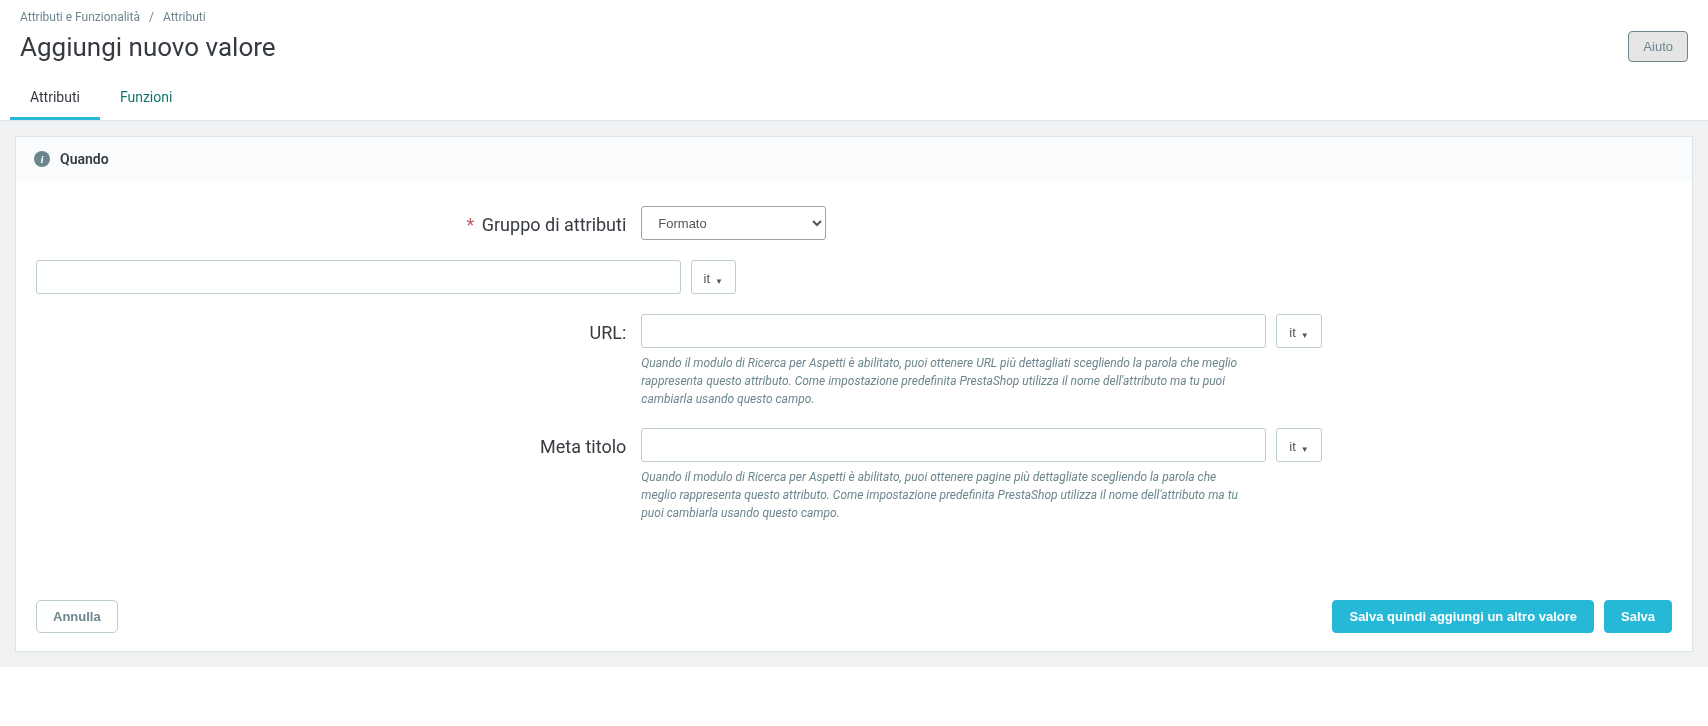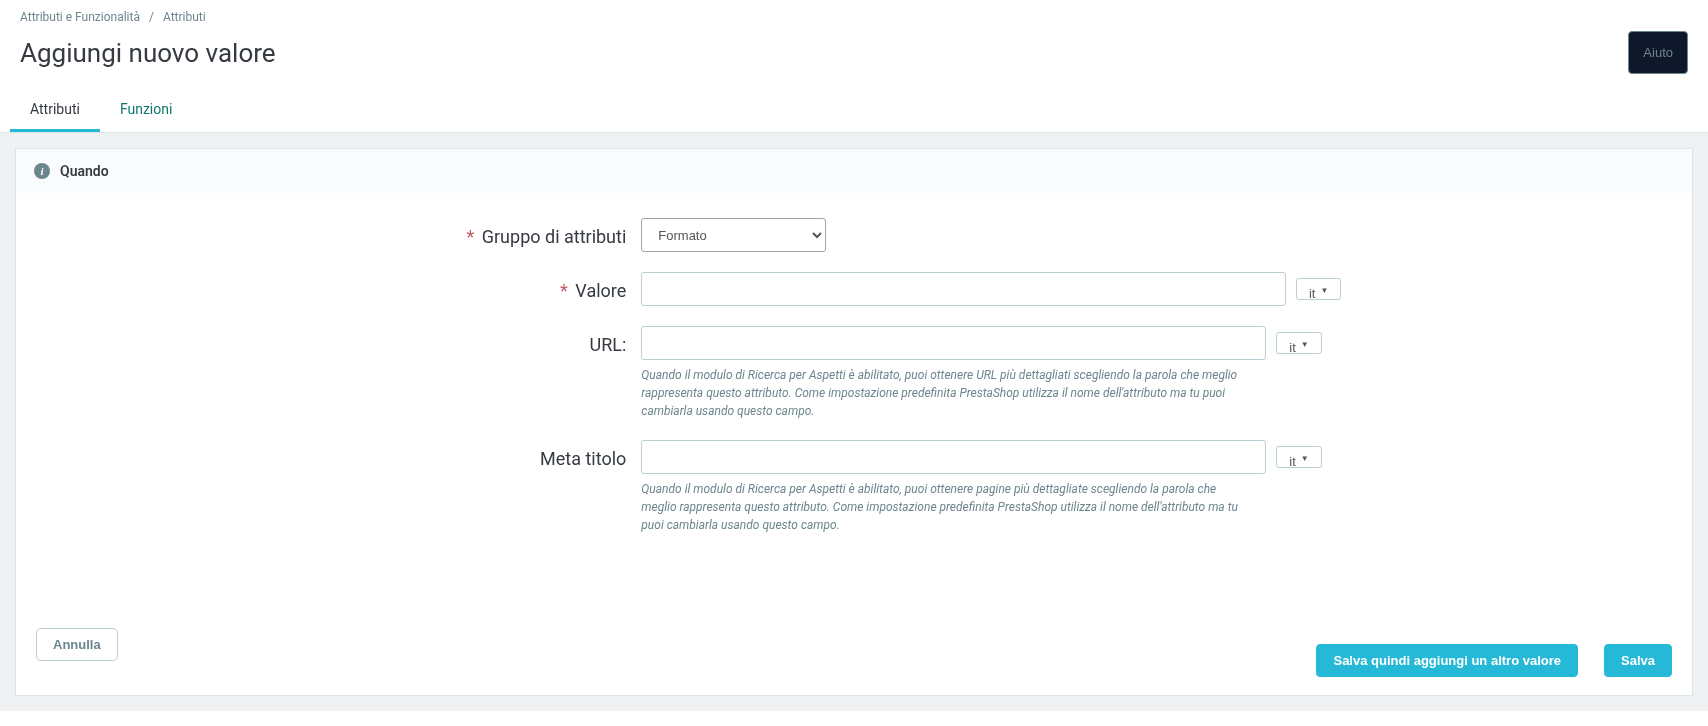--- a/index.html
+++ b/index.html
@@ -31,23 +31,23 @@
       justify-content: space-between;
       padding: 5px 20px 15px;
     }
     .page-title {
       font-size: 26px;
       font-weight: 400;
       color: #363a41;
     }
     .help-button {
       border: 1px solid #6c868e;
-      background: #0f172a;
-      color: #6c868e;
-      padding: 13px 14px;
+      background: #e5e5e5;
+      color: #6c868e;
+      padding: 7px 14px;
       border-radius: 4px;
       cursor: pointer;
       font-size: 13px;
     }
     .tabs {
       border-bottom: 1px solid #dbe6e9;
       padding: 0 10px;
       display: flex;
     }
     .tab {
@@ -145,24 +145,24 @@
     }
     .lang-btn {
       border: 1px solid #bbcdd2;
       background: #fff;
       padding: 7px 12px;
       border-radius: 3px;
       cursor: pointer;
       font-size: 13px;
       color: #555;
       display: flex;
-      align-items: flex-start;
+      align-items: flex-end;
       gap: 5px;
       white-space: nowrap;
-      height: 22px;
+      height: 34px;
     }
     .caret {
       font-size: 8px;
     }
     .help-text {
       font-size: 12px;
       color: #6c868e;
       font-style: italic;
       margin-top: 6px;
       line-height: 1.5;
@@ -190,22 +190,21 @@
       color: #fff;
       border: 1px solid #25b9d7;
       padding: 8px 16px;
       border-radius: 4px;
       cursor: pointer;
       font-weight: 600;
       font-size: 13px;
     }
     .footer-right {
       display: flex;
-      gap: 26px;
-      margin-top: 32px;
+      gap: 10px;
     }
   </style>
 </head>
 <body>
 
 <div class="breadcrumb">
   <span>Attributi e Funzionalità</span>
   <span class="separator">/</span>
   <span>Attributi</span>
 </div>
@@ -234,24 +233,20 @@
           <span>Gruppo di attributi</span>
         </div>
         <div class="form-control-wrap">
           <select class="form-select">
             <option>Formato</option>
           </select>
         </div>
       </div>
 
       <div class="form-row">
-        <div class="form-label">
-          <span class="required">*</span>
-          <span>Valore</span>
-        </div>
         <div class="form-control-wrap">
           <div class="input-group">
             <input type="text" class="form-input" value="" style="">
             <button class="lang-btn">
               <span>it</span>
               <span class="caret">▼</span>
             </button>
           </div>
         </div>
       </div>

